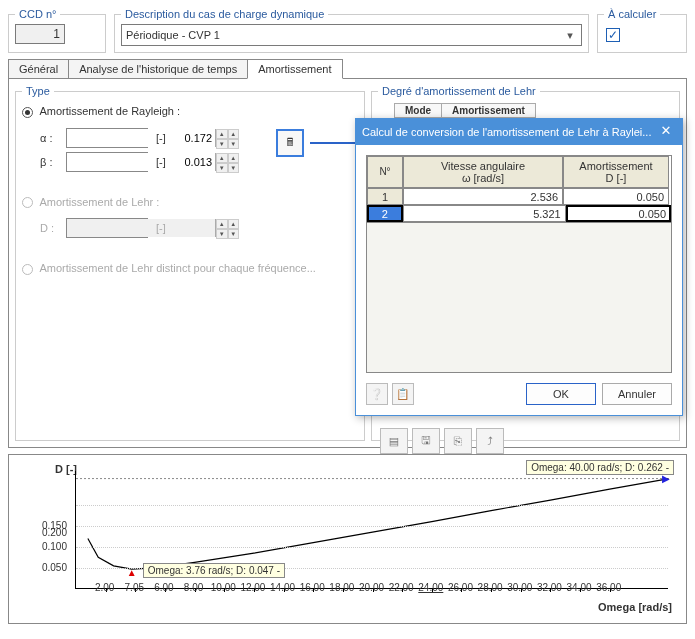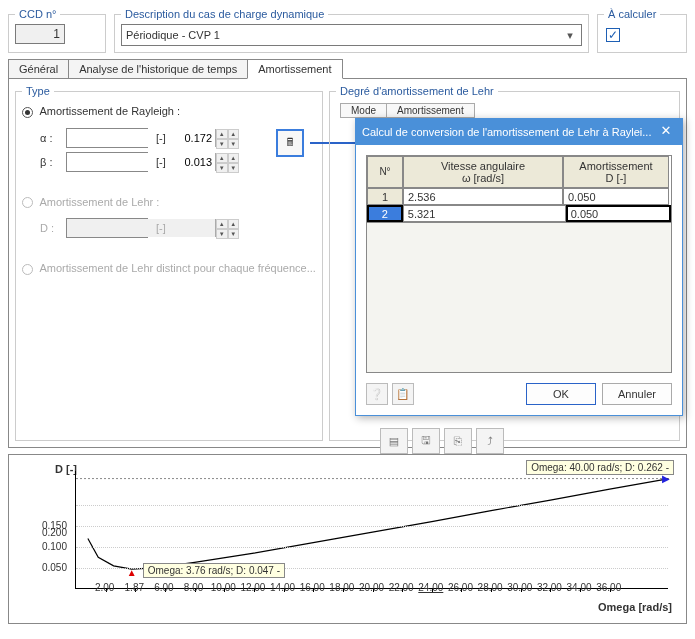--- a/index.html
+++ b/index.html
@@ -12,50 +12,50 @@
   .fs-calc { width: 90px; }
   .num-box { width: 50px; height: 20px; border: 1px solid #7a7a7a; background: #f0f0f0; text-align: right; padding: 0 4px; line-height: 18px; font-size: 12px; }
   .combo { width: 100%; height: 22px; border: 1px solid #7a7a7a; display: flex; align-items: center; justify-content: space-between; padding: 0 4px; background: #fff; }
   .combo-arrow { width: 14px; text-align: center; color: #555; }
   .checkbox { width: 14px; height: 14px; border: 1px solid #1e5fb4; display: flex; align-items: center; justify-content: center; color: #1e5fb4; font-size: 12px; margin: 4px 0 0 2px; }
   .tabs { display: flex; margin-bottom: 0; margin-top: 4px; }
   .tab { border: 1px solid #888; padding: 3px 10px; background: #f4f4f4; margin-right: -1px; cursor: pointer; }
   .tab.active { background: #fff; border-bottom: 1px solid #fff; z-index: 2; }
   .tab-body { border: 1px solid #888; margin-top: -1px; padding: 6px; position: relative; height: 370px; }
   .two-col { display: flex; gap: 6px; height: 100%; }
-  .fs-type { width: 308px; height: 100%; }
+  .fs-type { width: 350px; height: 100%; }
   .fs-lehr { flex: 1; height: 100%; }
   .radio { width: 11px; height: 11px; border: 1px solid #555; border-radius: 50%; display: inline-flex; align-items: center; justify-content: center; margin-right: 4px; vertical-align: middle; }
   .radio.checked::after { content: ''; width: 5px; height: 5px; background: #333; border-radius: 50%; }
   .radio-row { margin: 4px 0 10px; }
   .disabled { color: #aaa; }
   .param-row { display: flex; align-items: center; gap: 6px; margin: 4px 0 4px 18px; }
   .param-label { width: 20px; }
   .spinner { display: flex; width: 82px; height: 20px; border: 1px solid #888; }
   .spinner input { flex: 1; border: none; text-align: right; padding: 0 3px; font-size: 11px; font-family: inherit; background: #fff; }
   .spinner.disabled input { background: #f0f0f0; }
   .spinbtns { width: 24px; display: flex; border-left: 1px solid #aaa; }
   .spincol { width: 12px; display: flex; flex-direction: column; }
   .spinb { flex: 1; background: #f0f0f0; font-size: 6px; text-align: center; line-height: 8px; cursor: pointer; border: 1px solid #ccc; color: #555; }
   .unit { margin-left: 2px; }
   .icon-btn { width: 28px; height: 28px; border: 2px solid #3b7ddd; display: flex; align-items: center; justify-content: center; background: #f8f8f8; position: absolute; left: 260px; top: 32px; }
   .arrow-right { position: absolute; left: 294px; top: 43px; width: 60px; height: 6px; }
   .arrow-right::before { content: ''; position: absolute; top: 2px; left: 0; right: 8px; height: 2px; background: #2a63c8; }
   .arrow-right::after { content: ''; position: absolute; right: 0; top: -2px; border: 5px solid transparent; border-left: 10px solid #2a63c8; }
-  .sub-tabs { display: flex; margin: 2px 4px; }
+  .sub-tabs { display: flex; margin: 2px 16px; font-weight: bold; }
   .sub-tab { border: 1px solid #aaa; padding: 1px 10px; background: #f8f8f8; margin-right: -1px; font-size: 10px; }
   .dialog { position: absolute; left: 355px; top: 118px; width: 328px; background: #fff; border: 1px solid #4a90d9; box-shadow: 2px 2px 8px rgba(0,0,0,0.3); z-index: 20; }
   .dlg-title { background: #4a90d9; color: #fff; padding: 4px 6px; display: flex; justify-content: space-between; align-items: center; font-size: 11px; }
   .dlg-close { width: 20px; height: 18px; text-align: center; cursor: pointer; color: #fff; font-size: 13px; }
   .dlg-body { padding: 10px; }
   .grid { border: 1px solid #888; background: #fff; }
   .grid-row { display: flex; }
   .gh { background: #ece9d8; border: 1px solid #888; text-align: center; padding: 2px; font-size: 10px; }
   .gh.two-line { display: flex; flex-direction: column; justify-content: center; height: 32px; line-height: 12px; }
-  .gc { border: 1px solid #888; text-align: left; padding: 2px 4px; height: 17px; font-size: 11px; }
+  .gc { border: 1px solid #888; text-align: right; padding: 2px 4px; height: 17px; font-size: 11px; }
   .gc.num { text-align: center; background: #ece9d8; }
   .gc.num.sel { background: #3b7ddd; color: #fff; }
   .gc.sel { border: 2px solid #000; padding: 1px 3px; }
   .grid-spacer { height: 150px; background: #f4f4f0; border: 1px solid #888; border-top: none; }
   .dlg-buttons { display: flex; justify-content: flex-end; gap: 6px; margin-top: 10px; align-items: center; }
   .btn { width: 70px; height: 22px; border: 1px solid #2a63c8; background: #fdfdfd; text-align: center; line-height: 20px; cursor: pointer; }
   .btn.cancel { border-color: #aaa; }
   .dlg-buttons .left-icons { margin-right: auto; display: flex; gap: 4px; }
   .small-icon { width: 22px; height: 22px; border: 1px solid #bbb; background: #f4f4f4; display: flex; align-items: center; justify-content: center; font-size: 12px; color: #555; cursor: pointer; }
 
@@ -291,21 +291,21 @@
 
     <div class="callout" id="callout-max" style="top:-1px; right:6px">Omega: 40.00 rad/s; D: 0.262 -</div>
     <div class="callout" id="callout-min" style="left: 127.742px; top: 102.193px;">Omega: 3.76 rad/s; D: 0.047 -</div>
     <div class="marker-red" id="marker-min" style="left: 111.742px; top: 106.193px;">▲</div>
     <div class="marker-blue" id="marker-max" style="left: 647px; top: 11.5857px;">▶</div>
   <div class="ytick" style="top: 100.929px;">0.050</div>
       <div class="ytick" style="top: 79.8571px;">0.100</div>
       <div class="ytick" style="top: 58.7857px;">0.150</div>
       <div class="ytick" style="top: 37.7143px; margin-top: 28px;">0.200</div>
       <div class="xtick" style="left: 89.65px;">2.00</div>
-      <div class="xtick" style="left: 119.3px;">1.87</div>
+      <div class="xtick" style="left: 119.3px;">7.05</div>
       <div class="xtick" style="left: 148.95px;">6.00</div>
       <div class="xtick" style="left: 178.6px;">8.00</div>
       <div class="xtick" style="left: 208.25px;">10.00</div>
       <div class="xtick" style="left: 237.9px;">12.00</div>
       <div class="xtick" style="left: 267.55px;">14.00</div>
       <div class="xtick" style="left: 297.2px;">16.00</div>
       <div class="xtick" style="left: 326.85px;">18.00</div>
       <div class="xtick" style="left: 356.5px;">20.00</div>
       <div class="xtick" style="left: 386.15px;">22.00</div>
       <div class="xtick" style="left: 415.8px; text-decoration: underline;">24.00</div>

